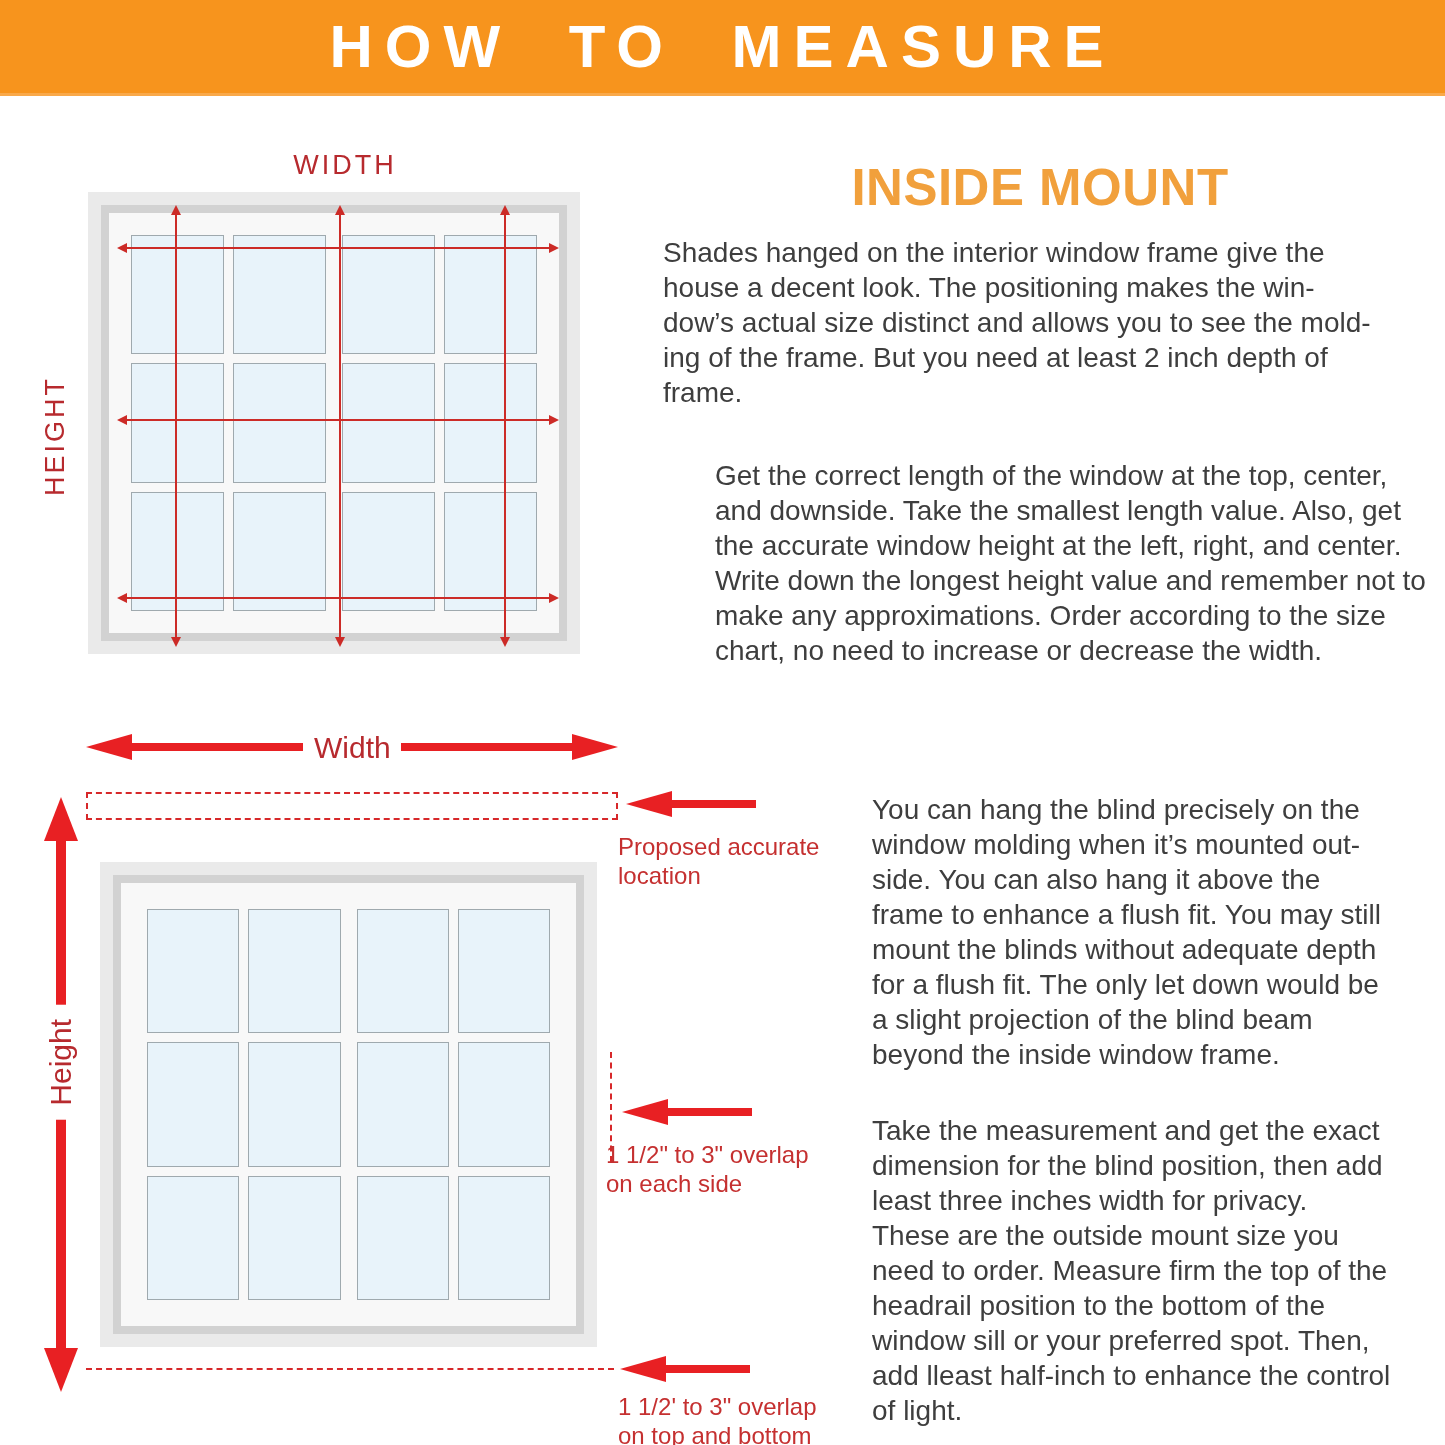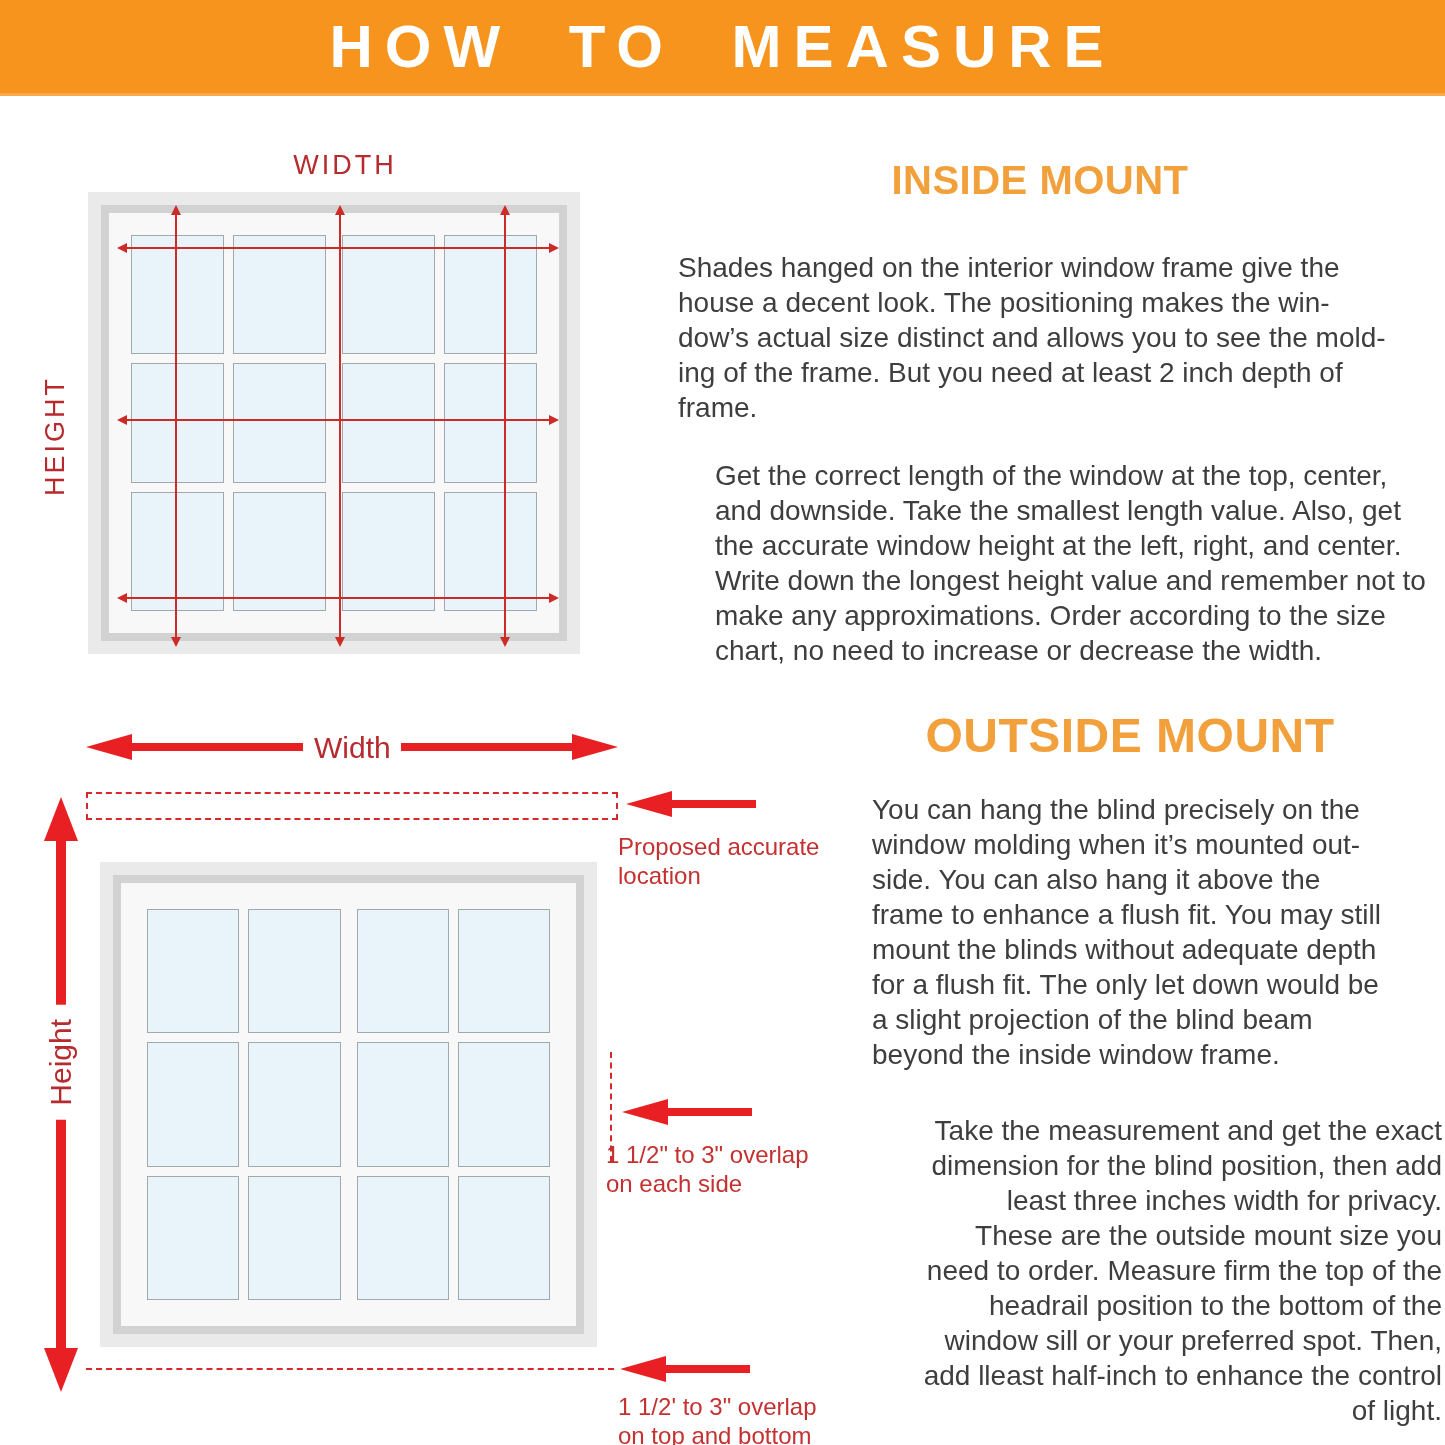--- a/index.html
+++ b/index.html
@@ -11,21 +11,21 @@
   .banner{
     position:absolute;left:0;top:0;width:1445px;height:93px;background:#F7941D;
     display:flex;align-items:center;justify-content:center;
     border-bottom:3px solid #f9a94a;
   }
   .banner span{
     color:#ffffff;font-size:60px;font-weight:bold;letter-spacing:12px;word-spacing:28px;
   }
   
   .sec-heading{
-    position:absolute;text-align:center;color:#F1A03C;font-weight:bold;font-size:40px;
+    position:absolute;text-align:center;color:#F1A03C;font-weight:bold;font-size:51px;
     letter-spacing:0.5px;
   }
   .para{
     position:absolute;color:#3E3E3E;font-size:28px;line-height:35px;white-space:pre-line;
   }
   
   .red-lbl{position:absolute;color:#B72A2E;}
   .vtext{writing-mode:vertical-rl;transform:rotate(180deg);}
   .annot{position:absolute;color:#C53030;font-size:24px;line-height:29px;white-space:pre-line;}
   
@@ -120,21 +120,21 @@
   <div class="va" style="left:339px;top:215px;height:422px">
       <i class="vu"></i>
       <i class="vd"></i>
     </div>
   <div class="va" style="left:504px;top:215px;height:422px">
       <i class="vu"></i>
       <i class="vd"></i>
     </div>
 
   <h2 class="sec-heading" style="left:660px;top:158px;width:760px;margin:0;">INSIDE MOUNT</h2>
-  <p class="para" style="left:663px;top:235px;width:750px;margin:15px;">Shades hanged on the interior window frame give the
+  <p class="para" style="left:663px;top:235px;width:750px;margin:0;">Shades hanged on the interior window frame give the
 house a decent look. The positioning makes the win-
 dow’s actual size distinct and allows you to see the mold-
 ing of the frame. But you need at least 2 inch depth of
 frame.</p>
   <p class="para" style="left:701px;top:444px;width:750px;margin:14px;">Get the correct length of the window at the top, center,
 and downside. Take the smallest length value. Also, get
 the accurate window height at the left, right, and center.
 Write down the longest height value and remember not to
 make any approximations. Order according to the size
 chart, no need to increase or decrease the width.</p>
@@ -198,30 +198,29 @@
 on each side</div>
 
   <div class="dash-h" style="left:86px;top:1368px;width:528px"></div>
   <div class="arrow-l" style="left:620px;top:1356px;width:130px">
       <i class="head"></i>
       <i class="bar"></i>
     </div>
   <div class="annot" style="left:618px;top:1392px;">1 1/2' to 3" overlap
 on top and bottom</div>
 
-  <h2 class="sec-heading" style="left:850px;top:708px;width:560px;margin:0;font-size:48px;">OUTSIDE MOUNT</h2>
   <p class="para" style="left:872px;top:792px;width:560px;margin:0;">You can hang the blind precisely on the
 window molding when it’s mounted out-
 side. You can also hang it above the
 frame to enhance a flush fit. You may still
 mount the blinds without adequate depth
 for a flush fit. The only let down would be
 a slight projection of the blind beam
 beyond the inside window frame.</p>
-  <p class="para" style="left:872px;top:1113px;width:570px;margin:0;text-align:right;">Take the measurement and get the exact
+  <p class="para" style="left:872px;top:1113px;width:570px;margin:0;">Take the measurement and get the exact
 dimension for the blind position, then add
 least three inches width for privacy.
 These are the outside mount size you
 need to order. Measure firm the top of the
 headrail position to the bottom of the
 window sill or your preferred spot. Then,
 add lleast half-inch to enhance the control
 of light.</p>
 
 </div>

